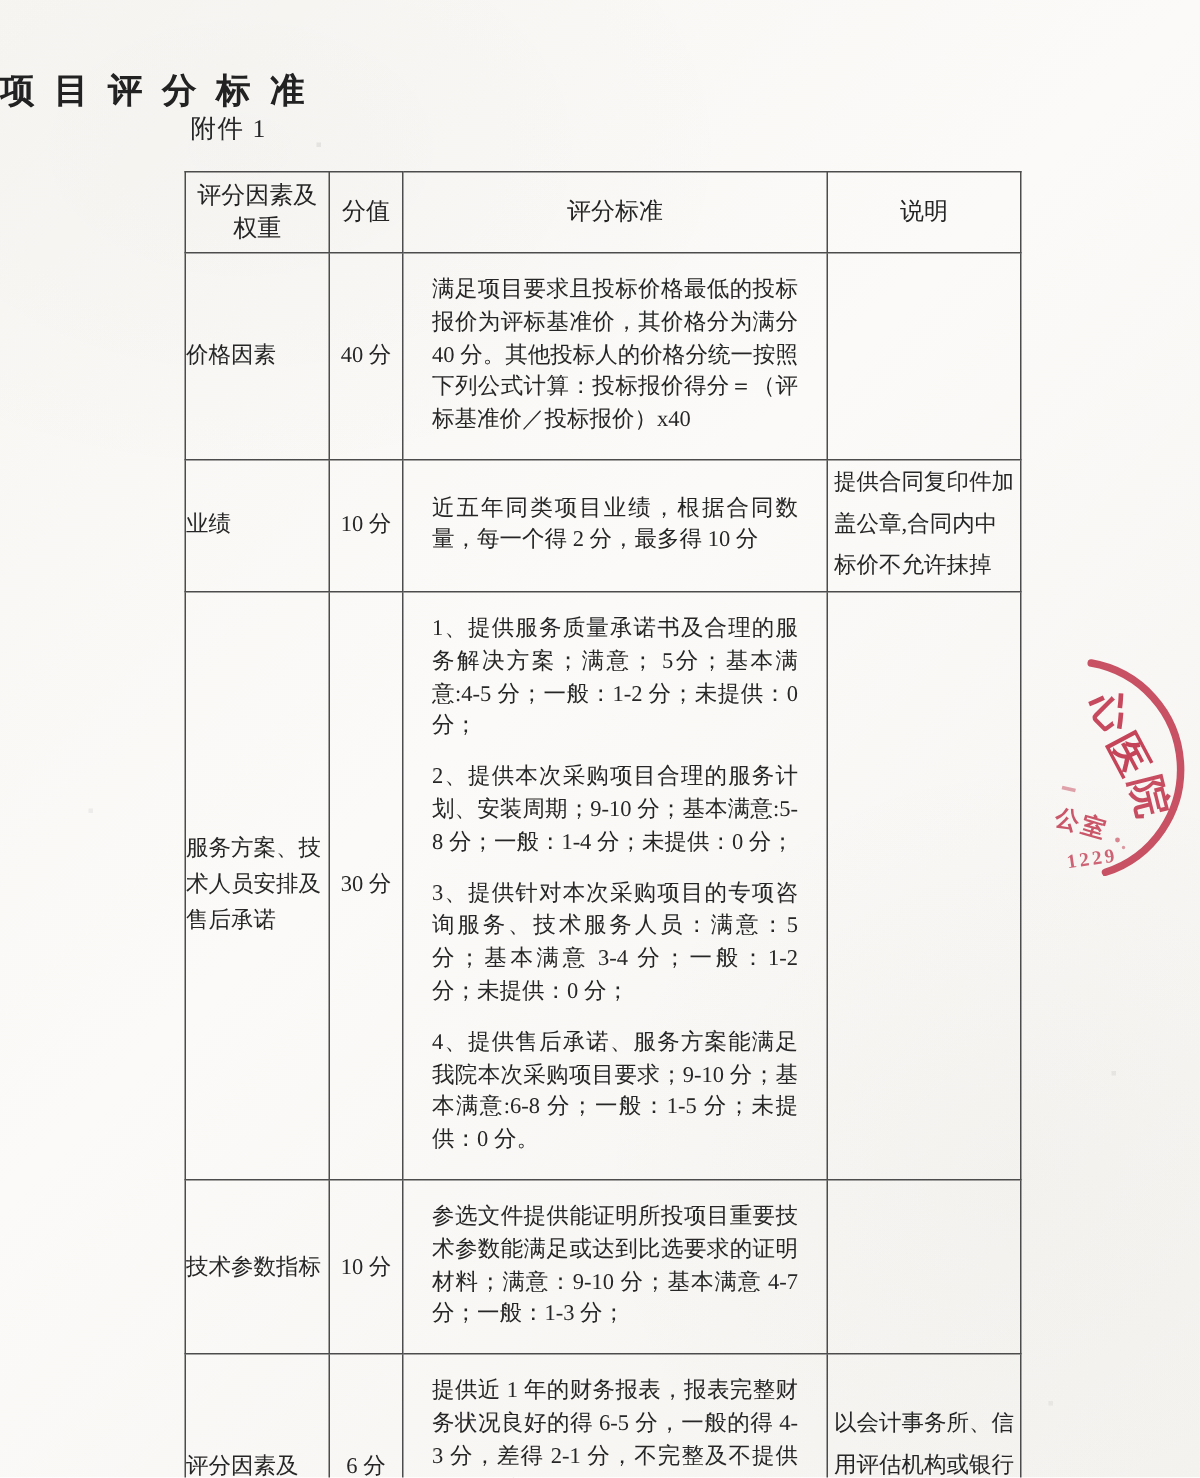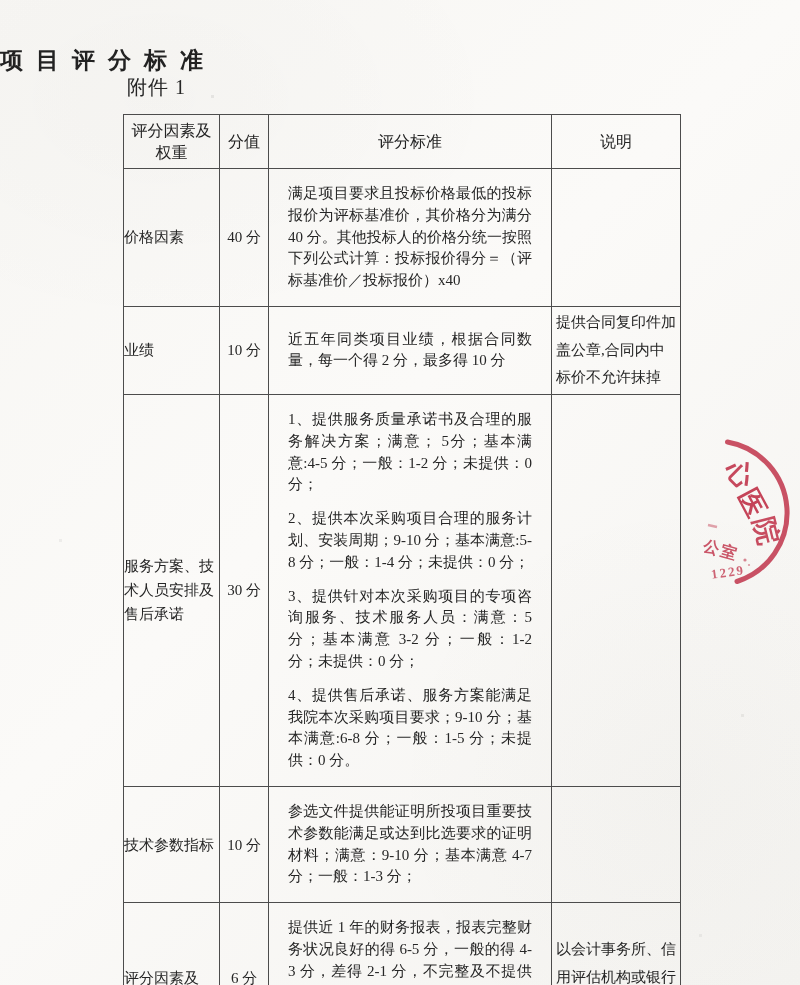--- a/index.html
+++ b/index.html
@@ -18,21 +18,21 @@
     color:#2b2b2b;
   }
   .doc-title{
     position:absolute;left:0;top:45px;width:766px;
     text-align:left;
     font-size:23px;font-weight:bold;letter-spacing:13px;
     color:#222;
   }
   .attach{
     position:absolute;left:127px;top:74px;
-    font-size:20px;color:#262626;letter-spacing:1px;
+    font-size:17px;color:#262626;letter-spacing:1px;
   }
   table.score{
     position:absolute;left:123px;top:114px;
     width:557px;table-layout:fixed;
     border-collapse:collapse;
     font-size:15px;color:#262626;
   }
   table.score td,table.score th{
     border:1px solid #4c4c4c;
     vertical-align:middle;
@@ -130,21 +130,21 @@
     </tr>
 
     <tr class="r2">
       <td class="c-factor">服务方案、技
 术人员安排及
 售后承诺</td>
       <td class="c-score">30 分</td>
       <td class="c-criteria">
         <p>1、提供服务质量承诺书及合理的服务解决方案；满意； 5分；基本满意:4-5 分；一般：1-2 分；未提供：0 分；</p>
         <p>2、提供本次采购项目合理的服务计划、安装周期；9-10 分；基本满意:5-8 分；一般：1-4 分；未提供：0 分；</p>
-        <p>3、提供针对本次采购项目的专项咨询服务、技术服务人员：满意：5 分；基本满意 3-2 分；一般：1-2 分；未提供：0 分；</p>
+        <p>3、提供针对本次采购项目的专项咨询服务、技术服务人员：满意：5 分；基本满意 3-4 分；一般：1-2 分；未提供：0 分；</p>
         <p>4、提供售后承诺、服务方案能满足我院本次采购项目要求；9-10 分；基本满意:6-8 分；一般：1-5 分；未提供：0 分。</p>
       </td>
       <td class="c-note"></td>
     </tr>
 
     <tr class="r3">
       <td class="c-factor">技术参数指标</td>
       <td class="c-score">10 分</td>
       <td class="c-criteria">
         <p>参选文件提供能证明所投项目重要技术参数能满足或达到比选要求的证明材料；满意：9-10 分；基本满意 4-7 分；一般：1-3 分；</p>

